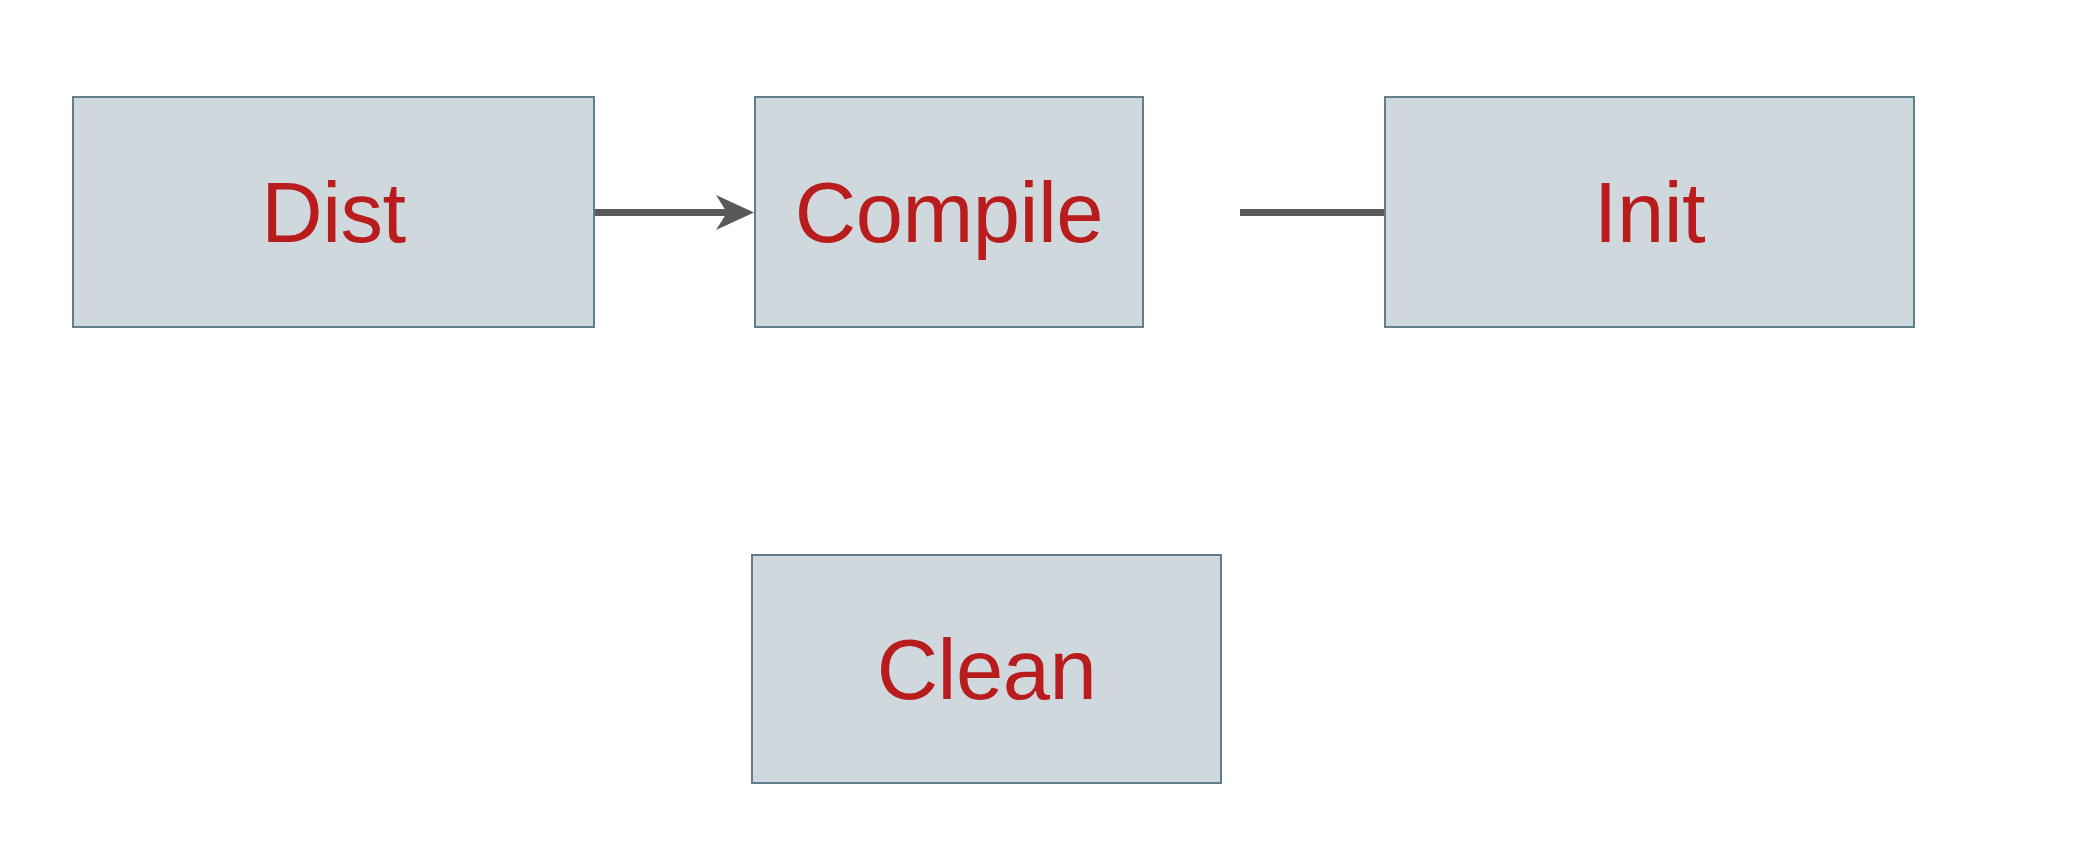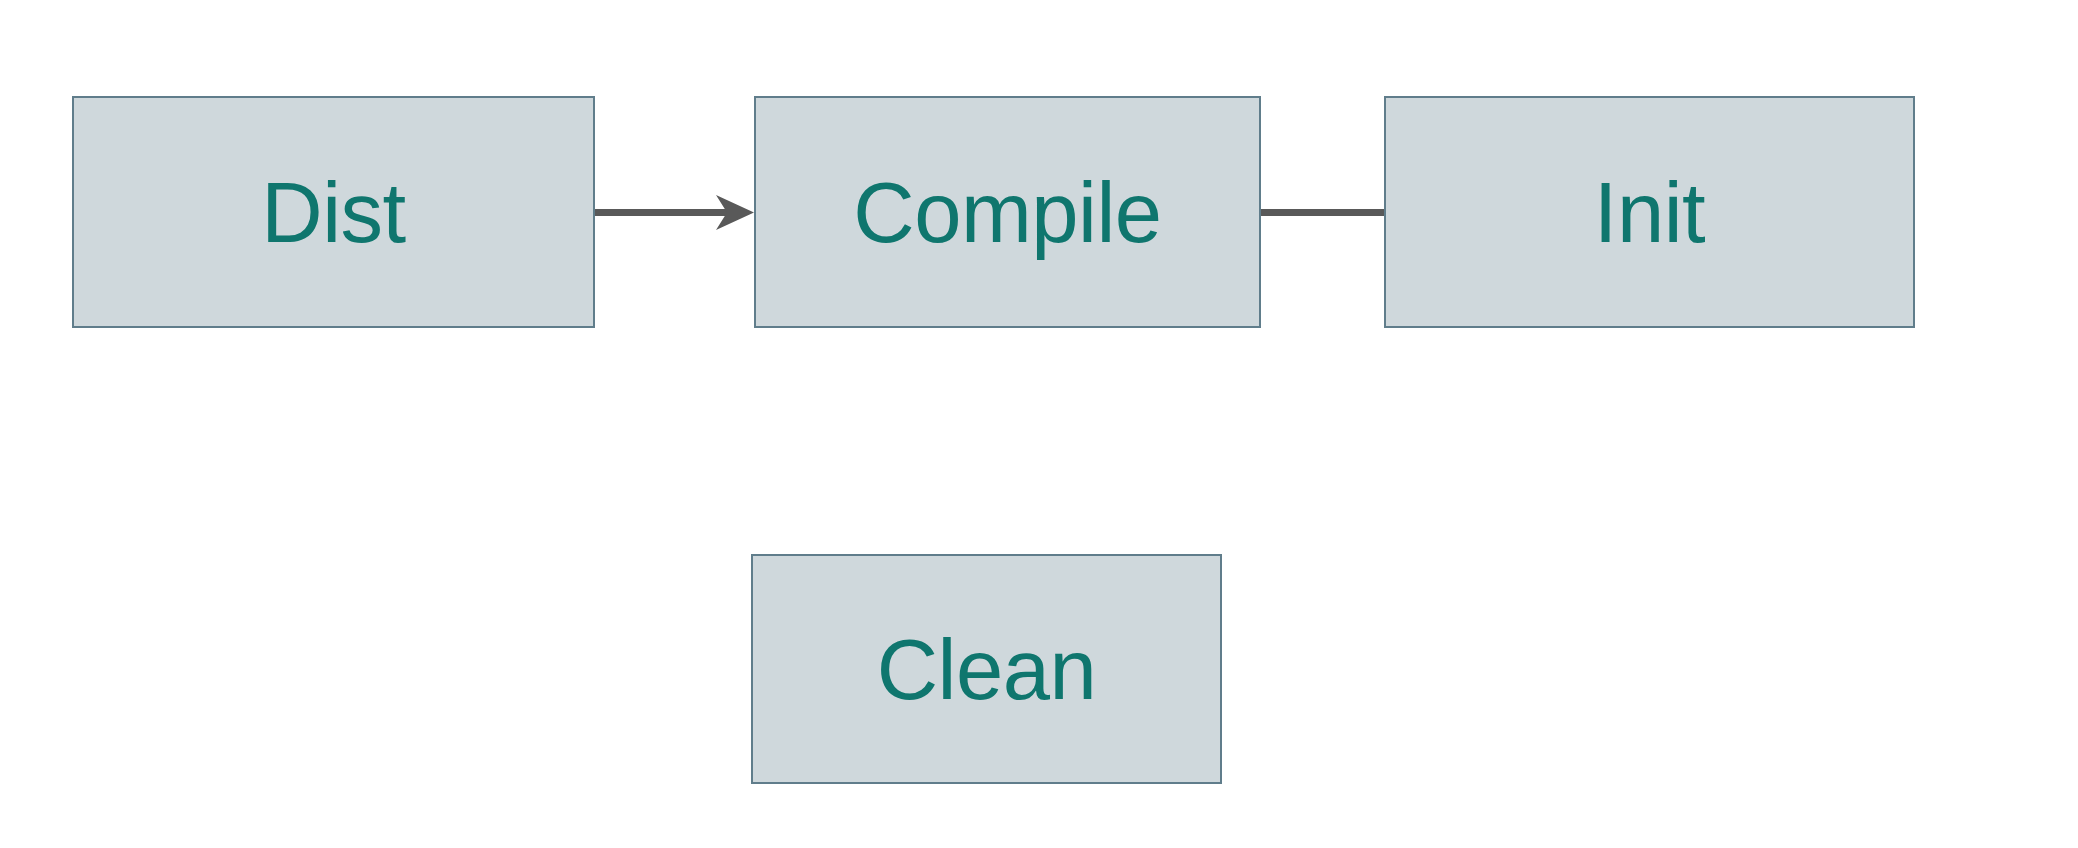--- a/index.html
+++ b/index.html
@@ -25,21 +25,21 @@
     border: 2px solid #607d8b;
     display: flex;
     align-items: center;
     justify-content: center;
     user-select: none;
   }
   .node-label {
     font-family: "Liberation Sans", sans-serif;
     font-size: 85px;
     font-weight: 400;
-    color: #0f766e;
+    color: #b91c1c;
     line-height: 1;
     letter-spacing: -0.5px;
     white-space: nowrap;
   }
   .edge {
     position: absolute;
     overflow: visible;
     pointer-events: none;
   }
   .edge-line {
@@ -64,21 +64,21 @@
 
   <svg class="edge" style="left:1235px; top:192px; width:205px; height:42px;">
     <line class="edge-line" x1="5" y1="20.5" x2="171" y2="20.5"></line>
     <path class="edge-head" d="M 193,20.5 L 155,3 L 166,20.5 L 155,38 Z"></path>
   </svg>
 
   <div class="node" style="left:72px; top:96px; width:523px; height:232px;">
     <span class="node-label">Dist</span>
   </div>
 
-  <div class="node" style="left:754px; top:96px; width:507px; height:232px;">
+  <div class="node" style="left:754px; top:96px; width:390px; height:232px;">
     <span class="node-label">Compile</span>
   </div>
 
   <div class="node" style="left:1384px; top:96px; width:531px; height:232px;">
     <span class="node-label">Init</span>
   </div>
 
   <div class="node" style="left:751px; top:512px; width:471px; height:230px;margin-top:42px;">
     <span class="node-label">Clean</span>
   </div>

